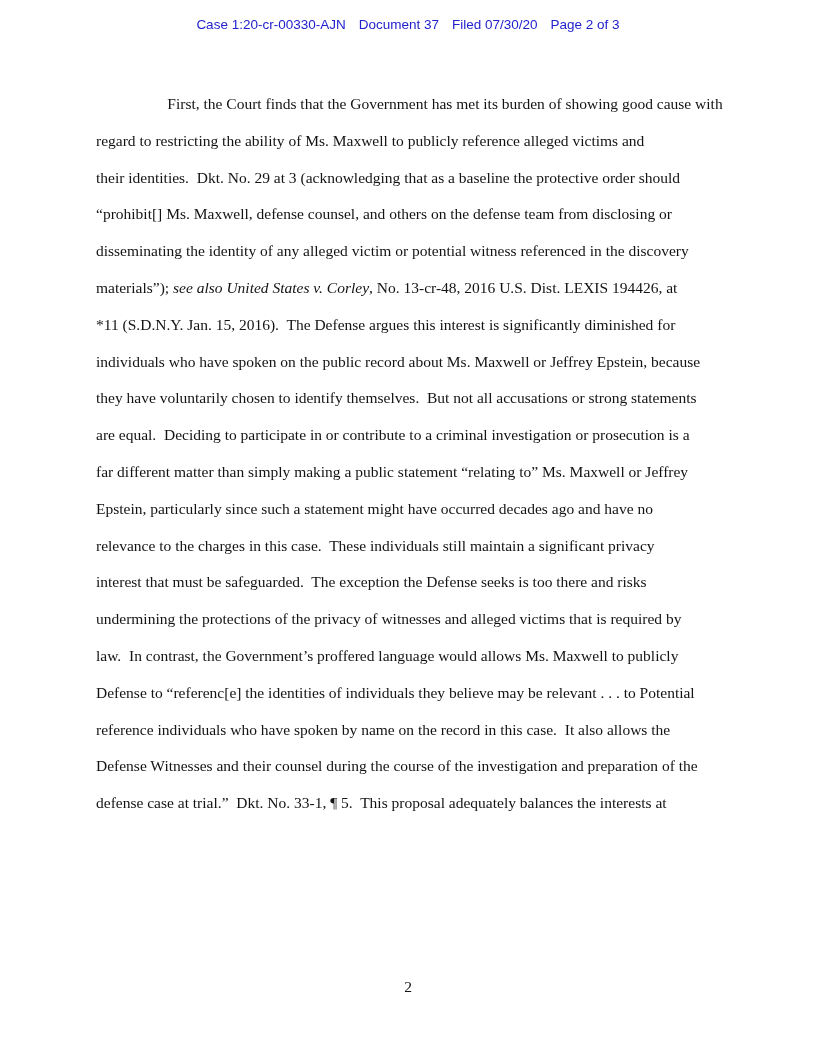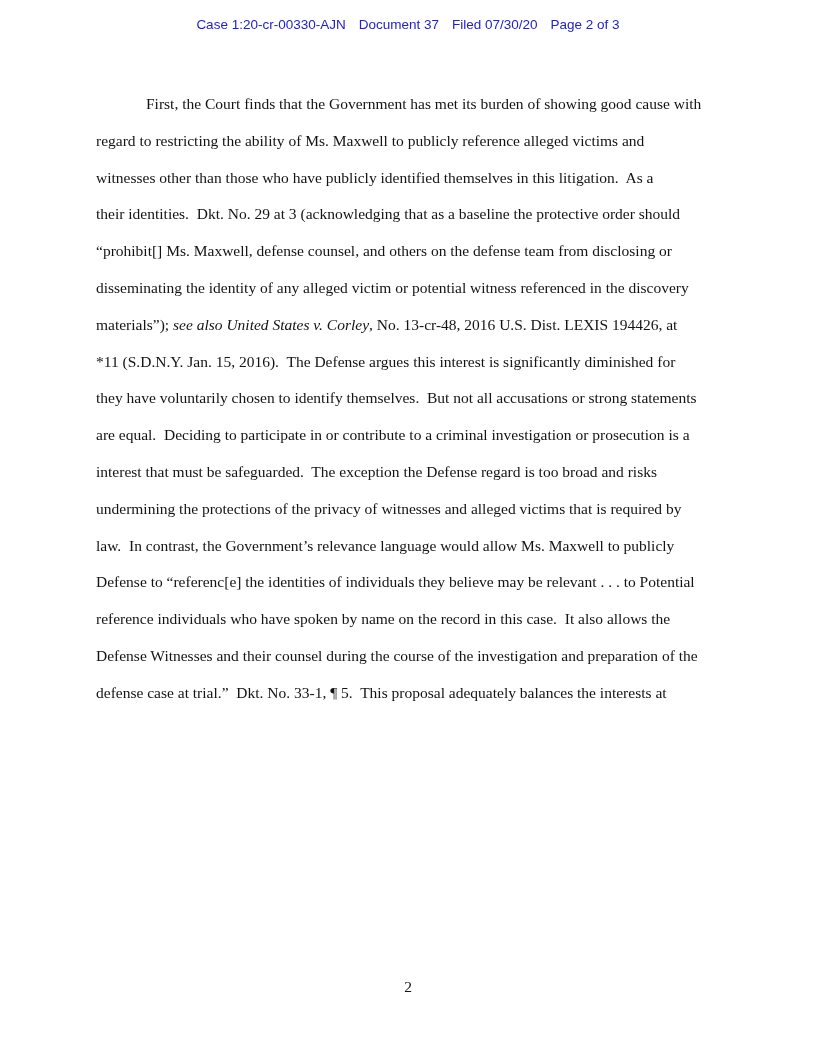--- a/index.html
+++ b/index.html
@@ -31,21 +31,21 @@
     top: 86px;
     left: 96px;
     width: 648px;
     font-size: 15.5px;
   }
   .line {
     white-space: pre;
     line-height: 36.8px;
     height: 36.8px;
   }
-  .line.indent { padding-left: 50px; }
+  .line.indent { padding-left: 50px; text-align: center; }
   .italic { font-style: italic; }
   .page-number {
     position: absolute;
     bottom: 60px;
     left: 0;
     right: 0;
     text-align: center;
     font-size: 15.5px;
   }
 </style>
@@ -57,31 +57,34 @@
   <div class="stamp" style="color: rgb(34, 34, 204);">
     <span>Case 1:20-cr-00330-AJN</span>
     <span>Document 37</span>
     <span>Filed 07/30/20</span>
     <span>Page 2 of 3</span>
   </div>
 
   <div class="body-text">
       <div class="line indent"><span>First, the Court finds that the Government has met its burden of showing good cause with</span></div>
       <div class="line"><span>regard to restricting the ability of Ms. Maxwell to publicly reference alleged victims and</span></div>
-      <div class="line"><span>witnesses other than those who have publicly identified themselves in this litigation.  As a</span></div>
       <div class="line"><span>their identities.  Dkt. No. 29 at 3 (acknowledging that as a baseline the protective order should</span></div>
       <div class="line"><span>“prohibit[] Ms. Maxwell, defense counsel, and others on the defense team from disclosing or</span></div>
       <div class="line"><span>disseminating the identity of any alleged victim or potential witness referenced in the discovery</span></div>
       <div class="line"><span>materials”); </span><span class="italic">see also United States v. Corley</span><span>, No. 13-cr-48, 2016 U.S. Dist. LEXIS 194426, at</span></div>
       <div class="line"><span>*11 (S.D.N.Y. Jan. 15, 2016).  The Defense argues this interest is significantly diminished for</span></div>
+      <div class="line"><span>individuals who have spoken on the public record about Ms. Maxwell or Jeffrey Epstein, because</span></div>
       <div class="line"><span>they have voluntarily chosen to identify themselves.  But not all accusations or strong statements</span></div>
       <div class="line"><span>are equal.  Deciding to participate in or contribute to a criminal investigation or prosecution is a</span></div>
-      <div class="line"><span>interest that must be safeguarded.  The exception the Defense regard is too broad and risks</span></div>
+      <div class="line"><span>far different matter than simply making a public statement “relating to” Ms. Maxwell or Jeffrey</span></div>
+      <div class="line"><span>Epstein, particularly since such a statement might have occurred decades ago and have no</span></div>
+      <div class="line"><span>relevance to the charges in this case.  These individuals still maintain a significant privacy</span></div>
+      <div class="line"><span>interest that must be safeguarded.  The exception the Defense seeks is too there and risks</span></div>
       <div class="line"><span>undermining the protections of the privacy of witnesses and alleged victims that is required by</span></div>
-      <div class="line"><span>law.  In contrast, the Government’s relevance language would allow Ms. Maxwell to publicly</span></div>
+      <div class="line"><span>law.  In contrast, the Government’s proffered language would allows Ms. Maxwell to publicly</span></div>
       <div class="line"><span>Defense to “referenc[e] the identities of individuals they believe may be relevant . . . to Potential</span></div>
       <div class="line"><span>reference individuals who have spoken by name on the record in this case.  It also allows the</span></div>
       <div class="line"><span>Defense Witnesses and their counsel during the course of the investigation and preparation of the</span></div>
       <div class="line"><span>defense case at trial.”  Dkt. No. 33-1, ¶ 5.  This proposal adequately balances the interests at</span></div>
     </div>
 
   <div class="page-number">2</div>
 
 </div>
 

